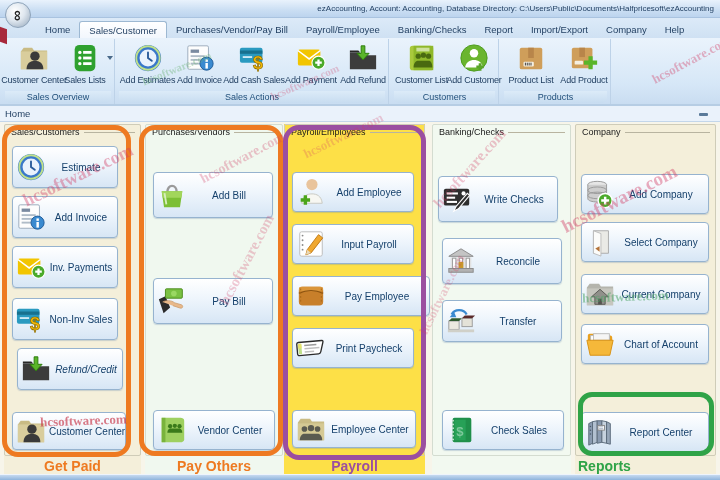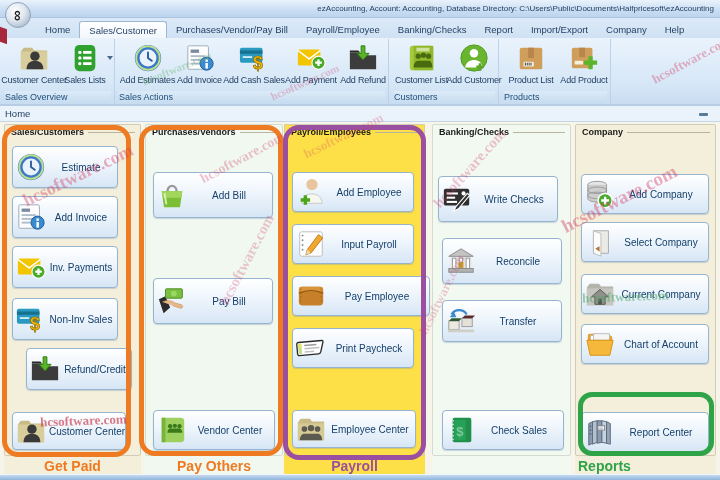--- a/index.html
+++ b/index.html
@@ -19,40 +19,40 @@
     background:linear-gradient(#dcEAf8,#cfe1f3);display:flex;align-items:flex-end;padding-left:36px;}
   .tab{height:17px;padding:3px 9px 0 9px;font-size:9.5px;color:#1d3b5e;white-space:nowrap;cursor:default;}
   .tab.active{background:linear-gradient(#ffffff,#f2f7fd);border:1px solid #9db8d2;border-bottom:none;
     border-radius:3px 3px 0 0;}
   #wm-fragment{position:absolute;left:0;top:28px;width:7px;height:15px;background:#a8293c;
     transform:skewY(18deg);z-index:40;}
   
   #ribbon{position:absolute;left:0;top:38px;width:720px;height:68px;
     background:linear-gradient(#eaf3fc,#d6e7f7 70%,#c9ddf1);border-bottom:2px solid #b6cde4;}
   .rgroup{position:absolute;top:1px;height:65px;border-right:1px solid #bdd2e8;}
-  .rgrouplabel{position:absolute;left:3px;right:3px;bottom:1px;height:12px;
+  .rgrouplabel{position:absolute;left:3px;right:3px;bottom:1px;height:12px;text-align:center;
     font-size:9px;color:#1f4e79;background:linear-gradient(#dcebf8,#c7dcf0);
     border-radius:0 0 5px 5px;line-height:12px;}
   .ritems{position:absolute;left:0;top:1px;display:flex;align-items:flex-start;}
   .ritem{display:flex;flex-direction:column;align-items:center;padding-top:3px;cursor:default;}
   .ricon{width:30px;height:30px;display:block;}
   .ricon svg{width:30px;height:30px;display:block;}
   .rlabel{font-size:9px;letter-spacing:-0.2px;color:#1d3b5e;margin-top:2px;white-space:nowrap;}
   .drop-arrow{width:0;height:0;border-left:3.5px solid transparent;border-right:3.5px solid transparent;
     border-top:4px solid #4a6a8a;margin:16px 0 0 1px;}
   
   #viewtabrow{position:absolute;left:0;top:106px;width:720px;height:16px;background:#eaf2fb;
     border-bottom:1px solid #c3d6ea;}
   #viewtab-label{position:absolute;left:5px;top:2px;font-size:9.5px;color:#1d3b5e;}
   #collapse-dash{position:absolute;right:12px;top:7px;width:9px;height:3px;background:#5a7a9a;border-radius:1px;}
   
   .col{position:absolute;top:124px;height:350px;}
   .colbox{position:absolute;left:0;top:0;right:0;height:332px;border:1px solid #cfccb8;border-radius:2px;}
   .col-head{position:absolute;left:7px;right:6px;top:3px;display:flex;align-items:center;z-index:2;}
-  .col-head-text{font-size:9px;font-weight:bold;color:#1a1a1a;white-space:nowrap;}
+  .col-head-text{font-size:9px;font-weight:normal;color:#1a1a1a;white-space:nowrap;}
   .hline{flex:1;height:1px;background:#b8b4a0;margin-left:4px;}
   .mbtn{position:absolute;display:flex;align-items:center;cursor:default;
     background:linear-gradient(#ffffff,#eef5fc 45%,#d7e6f5);
     border:1px solid #96b3cf;border-radius:4px;box-shadow:0 1px 1px rgba(120,150,180,.35);}
   .micon{width:36px;flex:none;display:flex;justify-content:center;}
   .micon svg{width:30px;height:30px;display:block;}
   .mlabel{flex:1;text-align:center;font-size:10px;color:#15406b;padding-right:4px;white-space:nowrap;}
   .footer-label{position:absolute;top:334px;left:0;right:0;text-align:center;
     font-size:14px;font-weight:bold;}
   
@@ -304,21 +304,21 @@
       <span class="micon">
           <svg viewBox="0 0 32 32">
             <rect x="1" y="5" width="24" height="16" rx="2" fill="#2a9ac0"></rect>
             <rect x="1" y="8" width="24" height="3.5" fill="#17718f"></rect>
             <rect x="4" y="14" width="10" height="2" fill="#cfeaf5"></rect>
             <text x="15" y="28" font-size="19" font-weight="bold" fill="#f2b705" stroke="#8a6a00" stroke-width="0.7">$</text>
           </svg>
         </span>
       <span class="mlabel">Non-Inv Sales</span>
     </div>
-    <div class="mbtn" style="left:22px;top:224px;width:106px;height:42px;">
+    <div class="mbtn" style="left:13px;top:224px;width:106px;height:42px;font-style:italic;">
       <span class="micon">
           <svg viewBox="0 0 32 32">
             <path d="M2 10h10l3 3h15v15H2z" fill="#3c3c3c"></path>
             <path d="M2 10V8h9l2 2z" fill="#282828"></path>
             <path d="M18 3v8h4.5L16 18l-6.5-7H14V3z" fill="#5ab52a" stroke="#2a7a0a"></path>
           </svg>
         </span>
       <span class="mlabel">Refund/Credit</span>
     </div>
     <div class="mbtn" style="left:8px;top:288px;width:114px;height:38px;">

